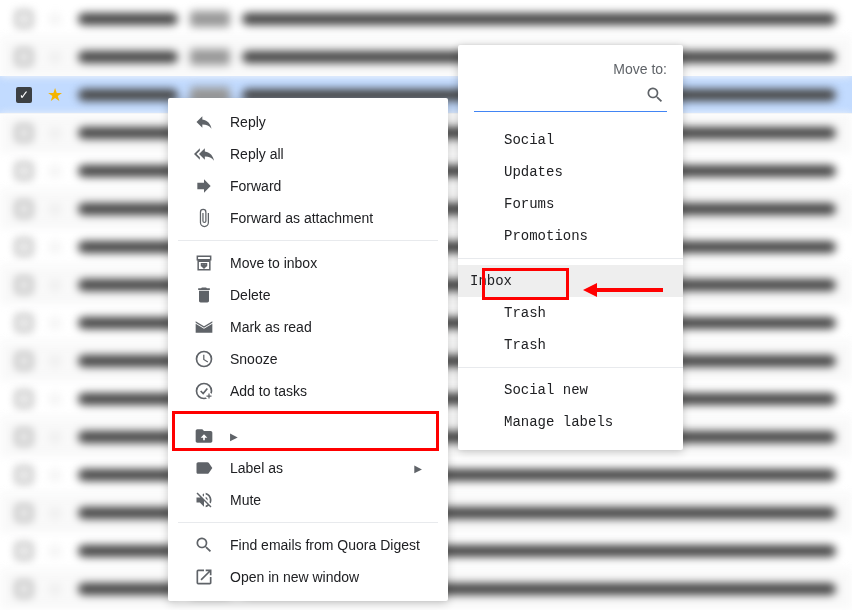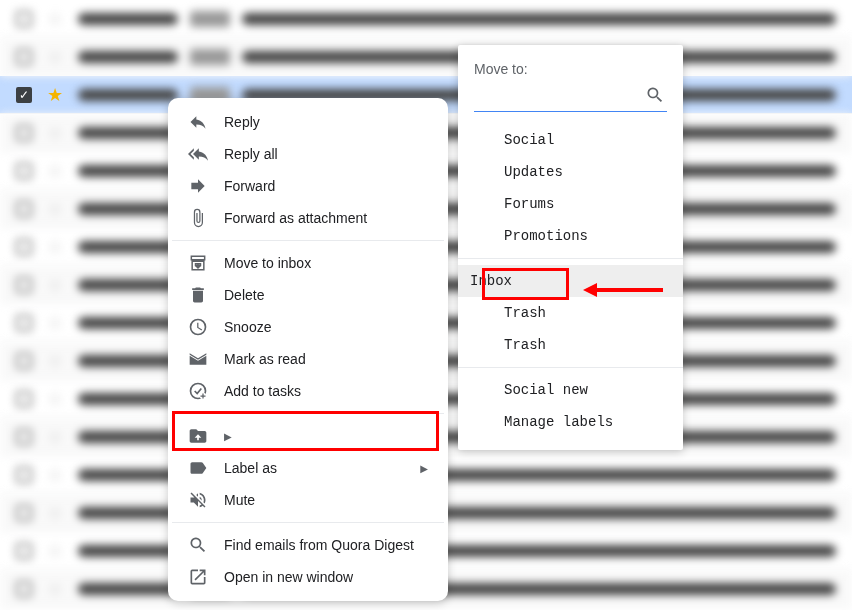--- a/index.html
+++ b/index.html
@@ -84,22 +84,22 @@
       background: #444;
       border-radius: 6px;
     }
     .context-menu {
       position: absolute;
       top: 98px;
       left: 168px;
       width: 280px;
       background: #fff;
       box-shadow: 0 2px 10px rgba(0,0,0,0.2);
-      border-radius: 10px;
-      padding: 8px 4px;
+      border-radius: 2px;
+      padding: 8px 10px;
       z-index: 10;
     }
     .menu-item {
       display: flex;
       align-items: center;
       height: 32px;
       padding: 0 16px;
       cursor: pointer;
       position: relative;
     }
@@ -148,20 +148,21 @@
       width: 225px;
       background: #fff;
       box-shadow: 0 2px 10px rgba(0,0,0,0.2);
       border-radius: 2px;
       padding: 12px 0;
       z-index: 20;
     }
     .submenu-header {
       padding: 4px 16px 8px;
       color: #5f6368;
+      text-align: right;
     }
     .submenu-search {
       padding: 0 16px 12px;
       position: relative;
     }
     .submenu-search input {
       width: 100%;
       border: none;
       border-bottom: 1px solid #4285f4;
       padding: 4px 24px 6px 0;
@@ -394,32 +395,32 @@
       <div class="menu-icon">
         <svg viewBox="0 0 24 24">
           <path d="M6 19c0 1.1.9 2 2 2h8c1.1 0 2-.9 2-2V7H6v12zM19 4h-3.5l-1-1h-5l-1 1H5v2h14V4z"></path>
         </svg>
       </div>
       <div class="menu-label">Delete</div>
       </div>
     <div class="menu-item">
       <div class="menu-icon">
         <svg viewBox="0 0 24 24">
+          <path d="M22 5v2l-10 6L2 7V5l10 6 10-6zM2 19h20V8l-10 6L2 8v11z"></path>
+        </svg>
+      </div>
+      <div class="menu-label">Mark as read</div>
+      </div>
+    <div class="menu-item">
+      <div class="menu-icon">
+        <svg viewBox="0 0 24 24">
           <path d="M12 2a10 10 0 1 0 0 20 10 10 0 0 0 0-20zm0 18a8 8 0 1 1 0-16 8 8 0 0 1 0 16zm.5-13H11v6l5.2 3.2.8-1.3-4.5-2.7V7z"></path>
         </svg>
       </div>
       <div class="menu-label">Snooze</div>
-      </div>
-    <div class="menu-item">
-      <div class="menu-icon">
-        <svg viewBox="0 0 24 24">
-          <path d="M22 5v2l-10 6L2 7V5l10 6 10-6zM2 19h20V8l-10 6L2 8v11z"></path>
-        </svg>
-      </div>
-      <div class="menu-label">Mark as read</div>
       </div>
     <div class="menu-item">
       <div class="menu-icon">
         <svg viewBox="0 0 24 24">
           <circle cx="12" cy="12" r="9" fill="none" stroke="#5f6368" stroke-width="2"></circle>
           <path d="M8 12l3 3 5-6" fill="none" stroke="#5f6368" stroke-width="2"></path>
           <circle cx="18" cy="18" r="4" fill="#fff"></circle>
           <path d="M18 15v6m-3-3h6" stroke="#5f6368" stroke-width="1.5"></path>
         </svg>
       </div>

